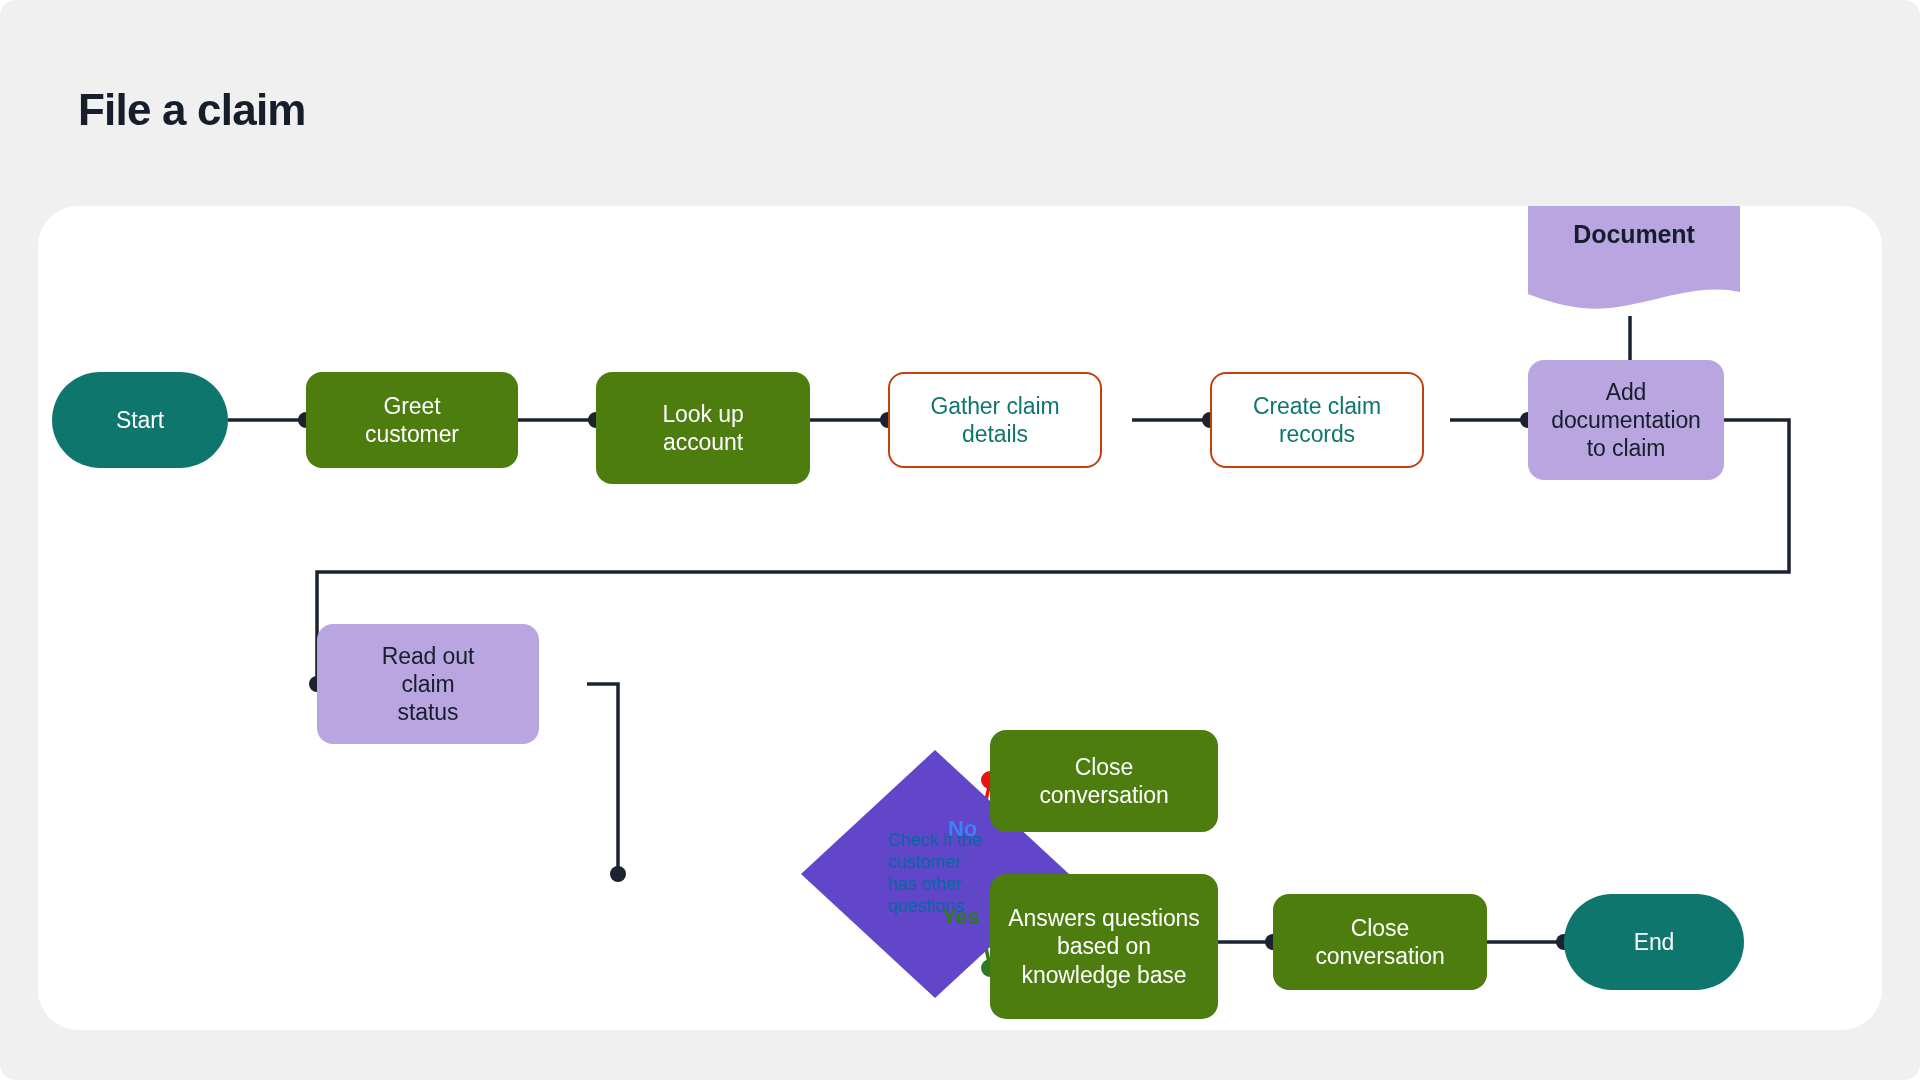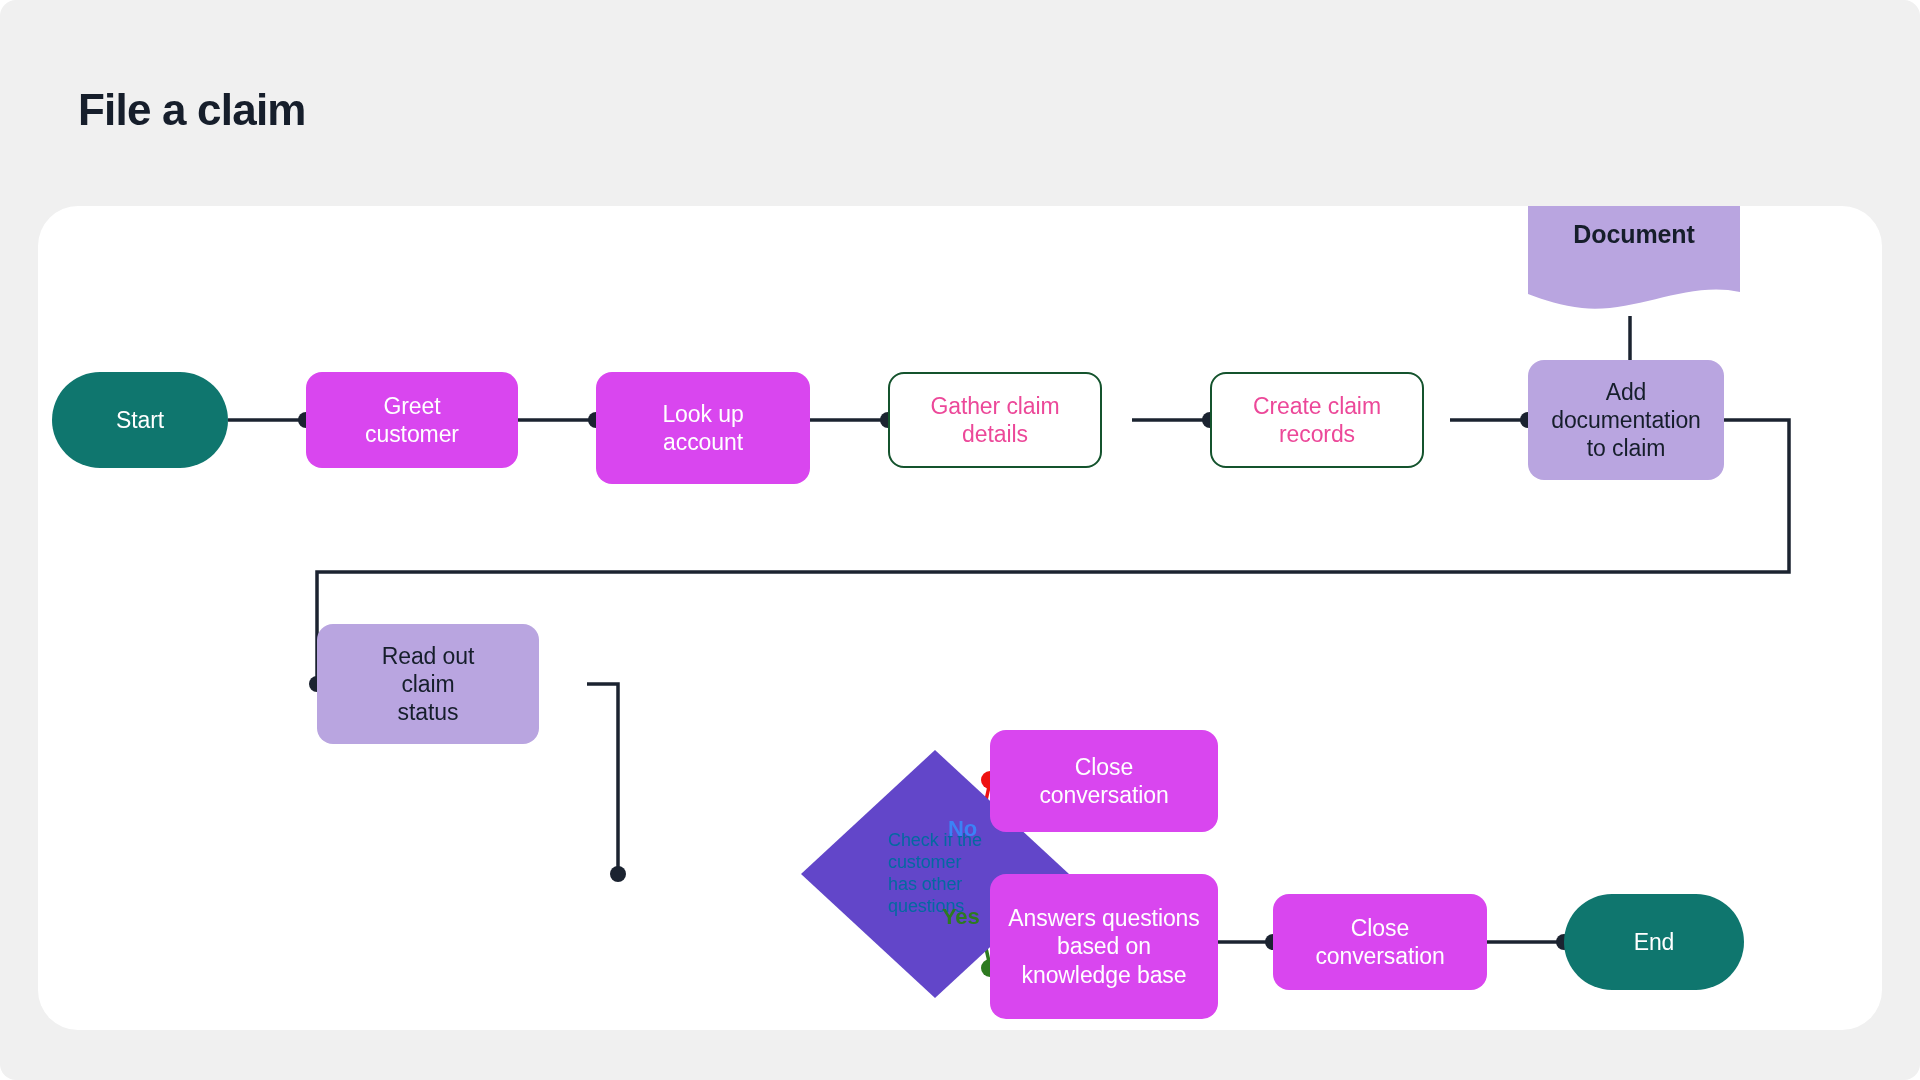--- a/index.html
+++ b/index.html
@@ -59,23 +59,23 @@
     align-items: center;
     justify-content: center;
     text-align: center;
     font-size: 23px;
     line-height: 1.22;
     font-weight: 400;
     letter-spacing: -0.1px;
     padding: 4px 10px;
     white-space: pre-line;
   }
-  .n-solid       { background: #d946ef; color: #ffffff; border-radius: 16px; }
+  .n-solid       { background: #4d7c0f; color: #ffffff; border-radius: 16px; }
   .n-pill        { background: #0f766e; color: #ffffff; border-radius: 999px; }
-  .n-outline     { background: #ffffff; color: #ec4899; border: 2px solid #14532d; border-radius: 16px; }
+  .n-outline     { background: #ffffff; color: #0f766e; border: 2px solid #c2410c; border-radius: 16px; }
   .n-light       { background: #b9a5e0; color: #161e2b; border-radius: 16px; }
   .n-diamond-txt {
     position: absolute;
     display: flex;
     align-items: center;
     justify-content: center;
     color: #0369a1;
     font-size: 18px;
     line-height: 1.22;
     letter-spacing: -0.1px;

